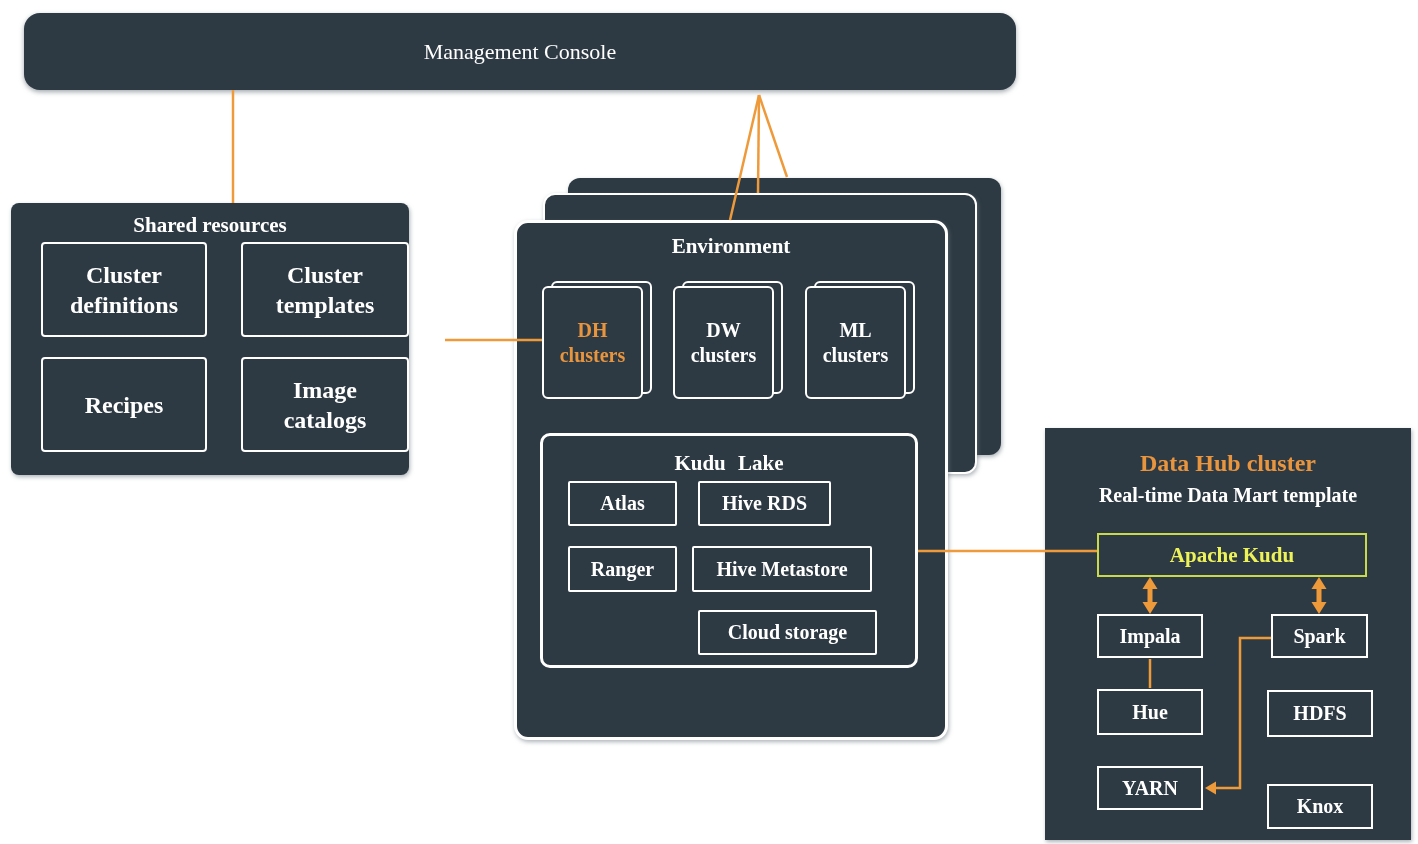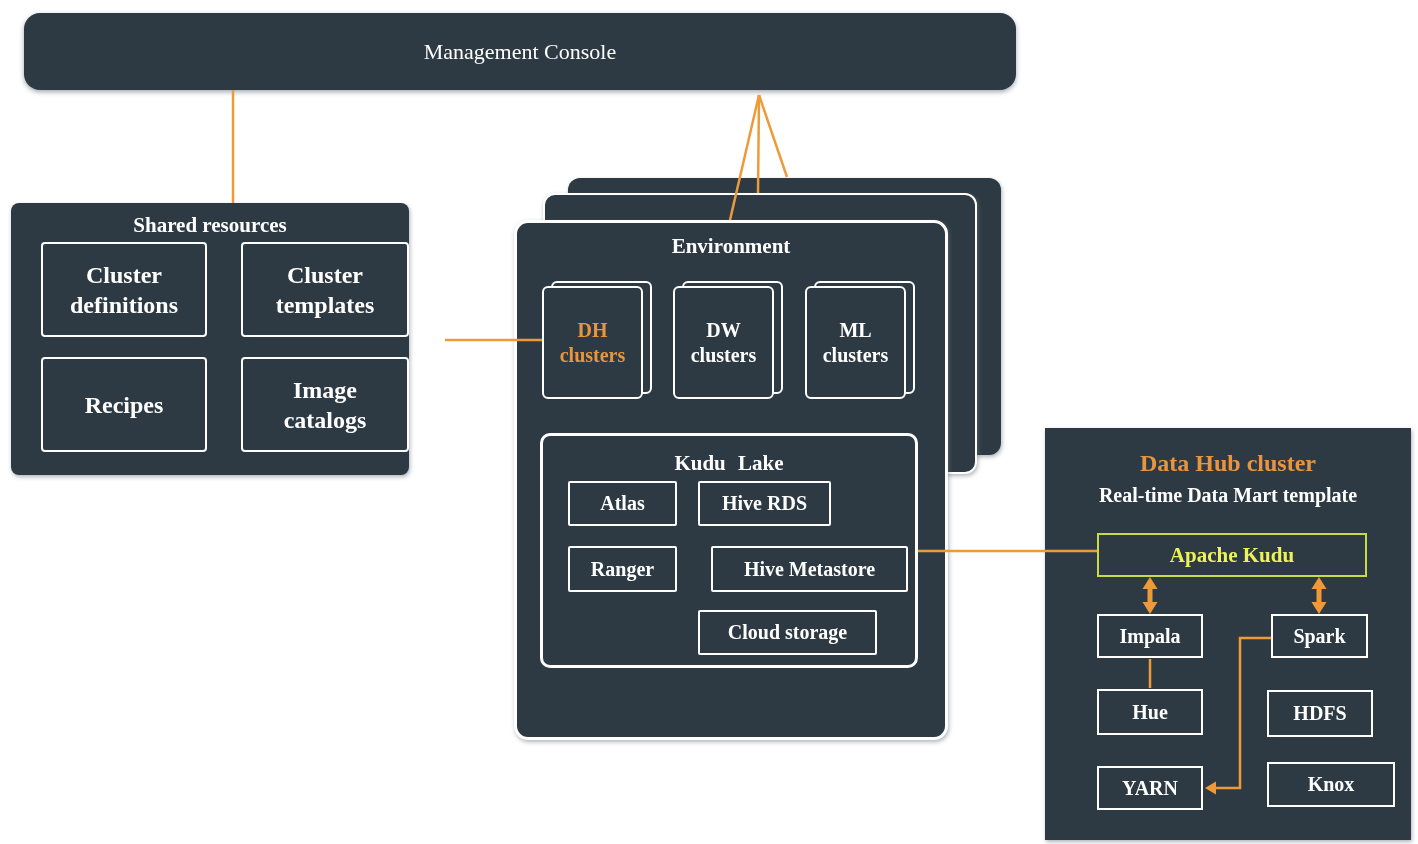--- a/index.html
+++ b/index.html
@@ -54,40 +54,40 @@
   
   #data-lake{position:absolute;left:23px;top:210px;width:378px;height:235px;
              background:var(--dark);border:3px solid var(--white);border-radius:10px;}
   #data-lake .panel-title{top:15px;word-spacing:7px;}
   .lake-item{position:absolute;border:2px solid var(--white);border-radius:2px;
              display:flex;align-items:center;justify-content:center;
              font-weight:bold;font-size:20px;color:var(--white);}
   #li-atlas{left:25px;top:45px;width:109px;height:45px;}
   #li-hiverds{left:155px;top:45px;width:133px;height:45px;}
   #li-ranger{left:25px;top:110px;width:109px;height:46px;}
-  #li-hivemeta{left:168px;top:110px;width:197px;height:46px;}
+  #li-hivemeta{left:149px;top:110px;width:180px;height:46px;}
   #li-cloud{left:155px;top:174px;width:179px;height:45px;}
 
   
   #datahub{left:1045px;top:428px;width:366px;height:412px;border-radius:0;}
   #dh-title{position:absolute;top:22px;left:0;width:100%;text-align:center;
             font-weight:bold;font-size:24px;color:var(--orange-text);}
   #dh-subtitle{position:absolute;top:56px;left:0;width:100%;text-align:center;
             font-weight:bold;font-size:20px;color:var(--white);}
   #kudu{position:absolute;left:52px;top:105px;width:270px;height:44px;
         border:2px solid var(--kudu-border);display:flex;align-items:center;justify-content:center;
         font-weight:bold;font-size:21px;color:var(--kudu-text);}
   .svc{position:absolute;border:2px solid var(--white);display:flex;align-items:center;
        justify-content:center;font-weight:bold;font-size:20px;color:var(--white);}
   #svc-impala{left:52px;top:186px;width:106px;height:44px;}
   #svc-spark{left:226px;top:186px;width:97px;height:44px;}
   #svc-hue{left:52px;top:261px;width:106px;height:46px;}
   #svc-hdfs{left:222px;top:262px;width:106px;height:47px;}
   #svc-yarn{left:52px;top:338px;width:106px;height:44px;}
-  #svc-knox{left:222px;top:334px;width:128px;height:45px;}
+  #svc-knox{left:222px;top:356px;width:106px;height:45px;}
 
   
   #wires{position:absolute;left:0;top:0;width:1418px;height:844px;z-index:10;pointer-events:none;}
   #wires line,#wires path{stroke:var(--accent);fill:none;}
   #wires polygon{fill:var(--accent);}
   .thin{stroke-width:2.5;}
   .thick{stroke-width:5;}
 </style>
 </head>
 <body>

